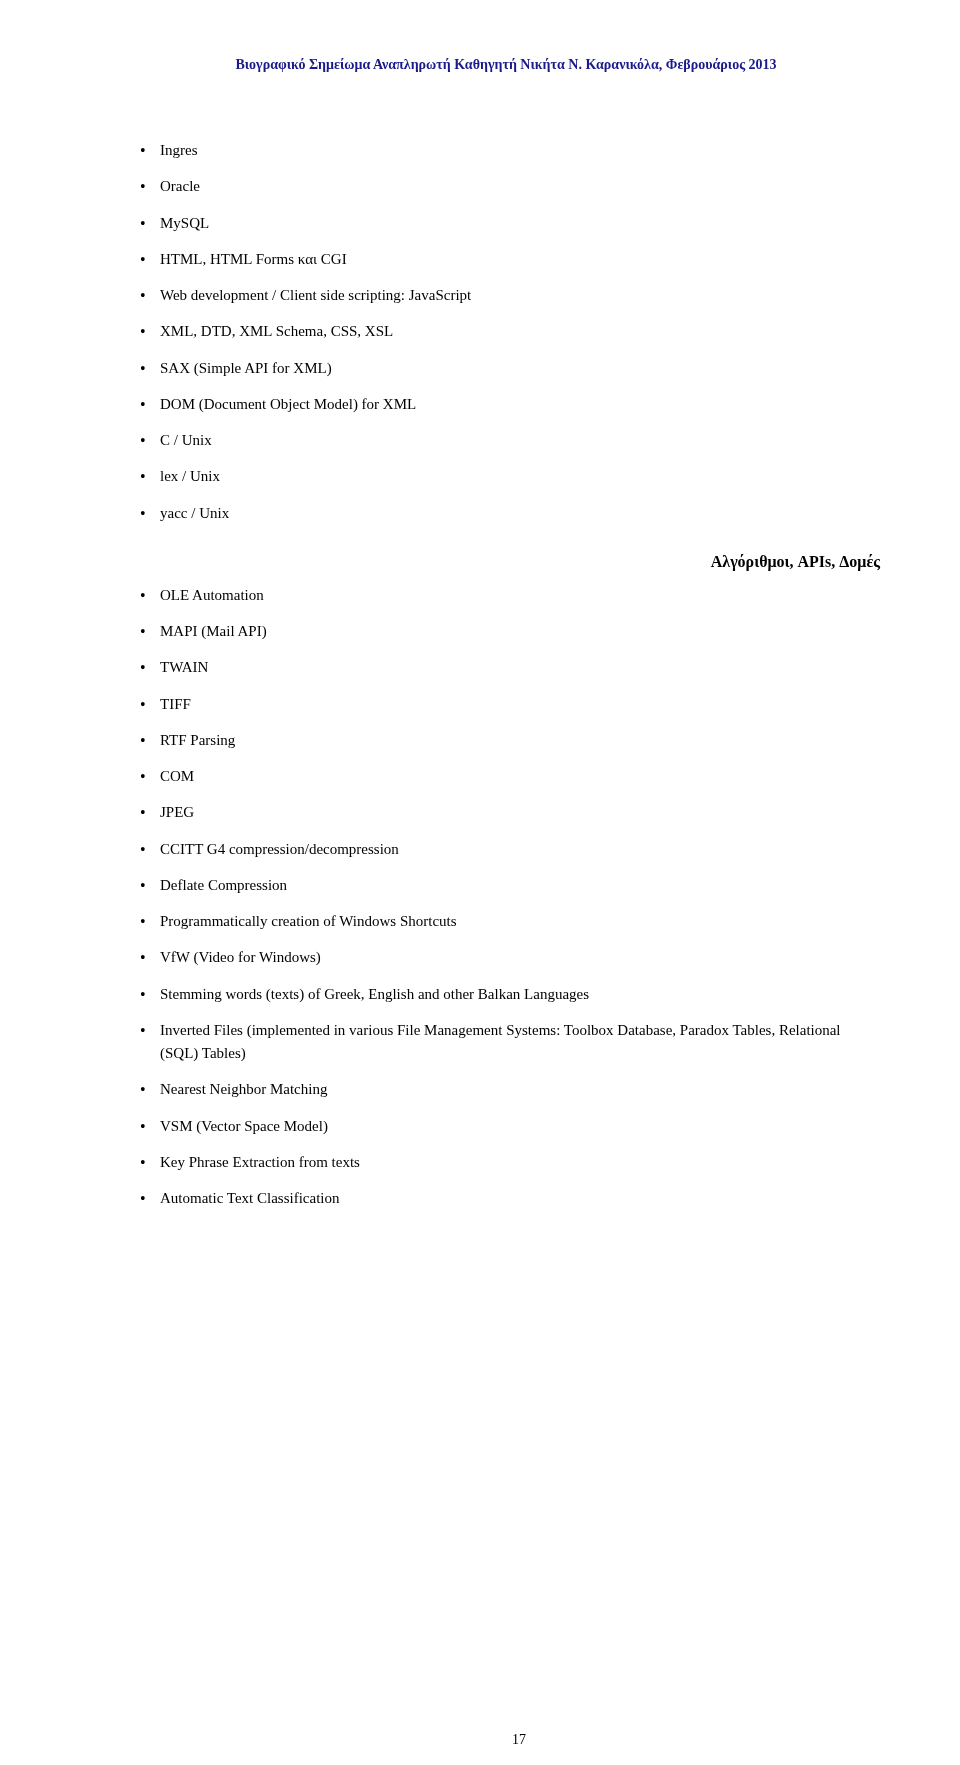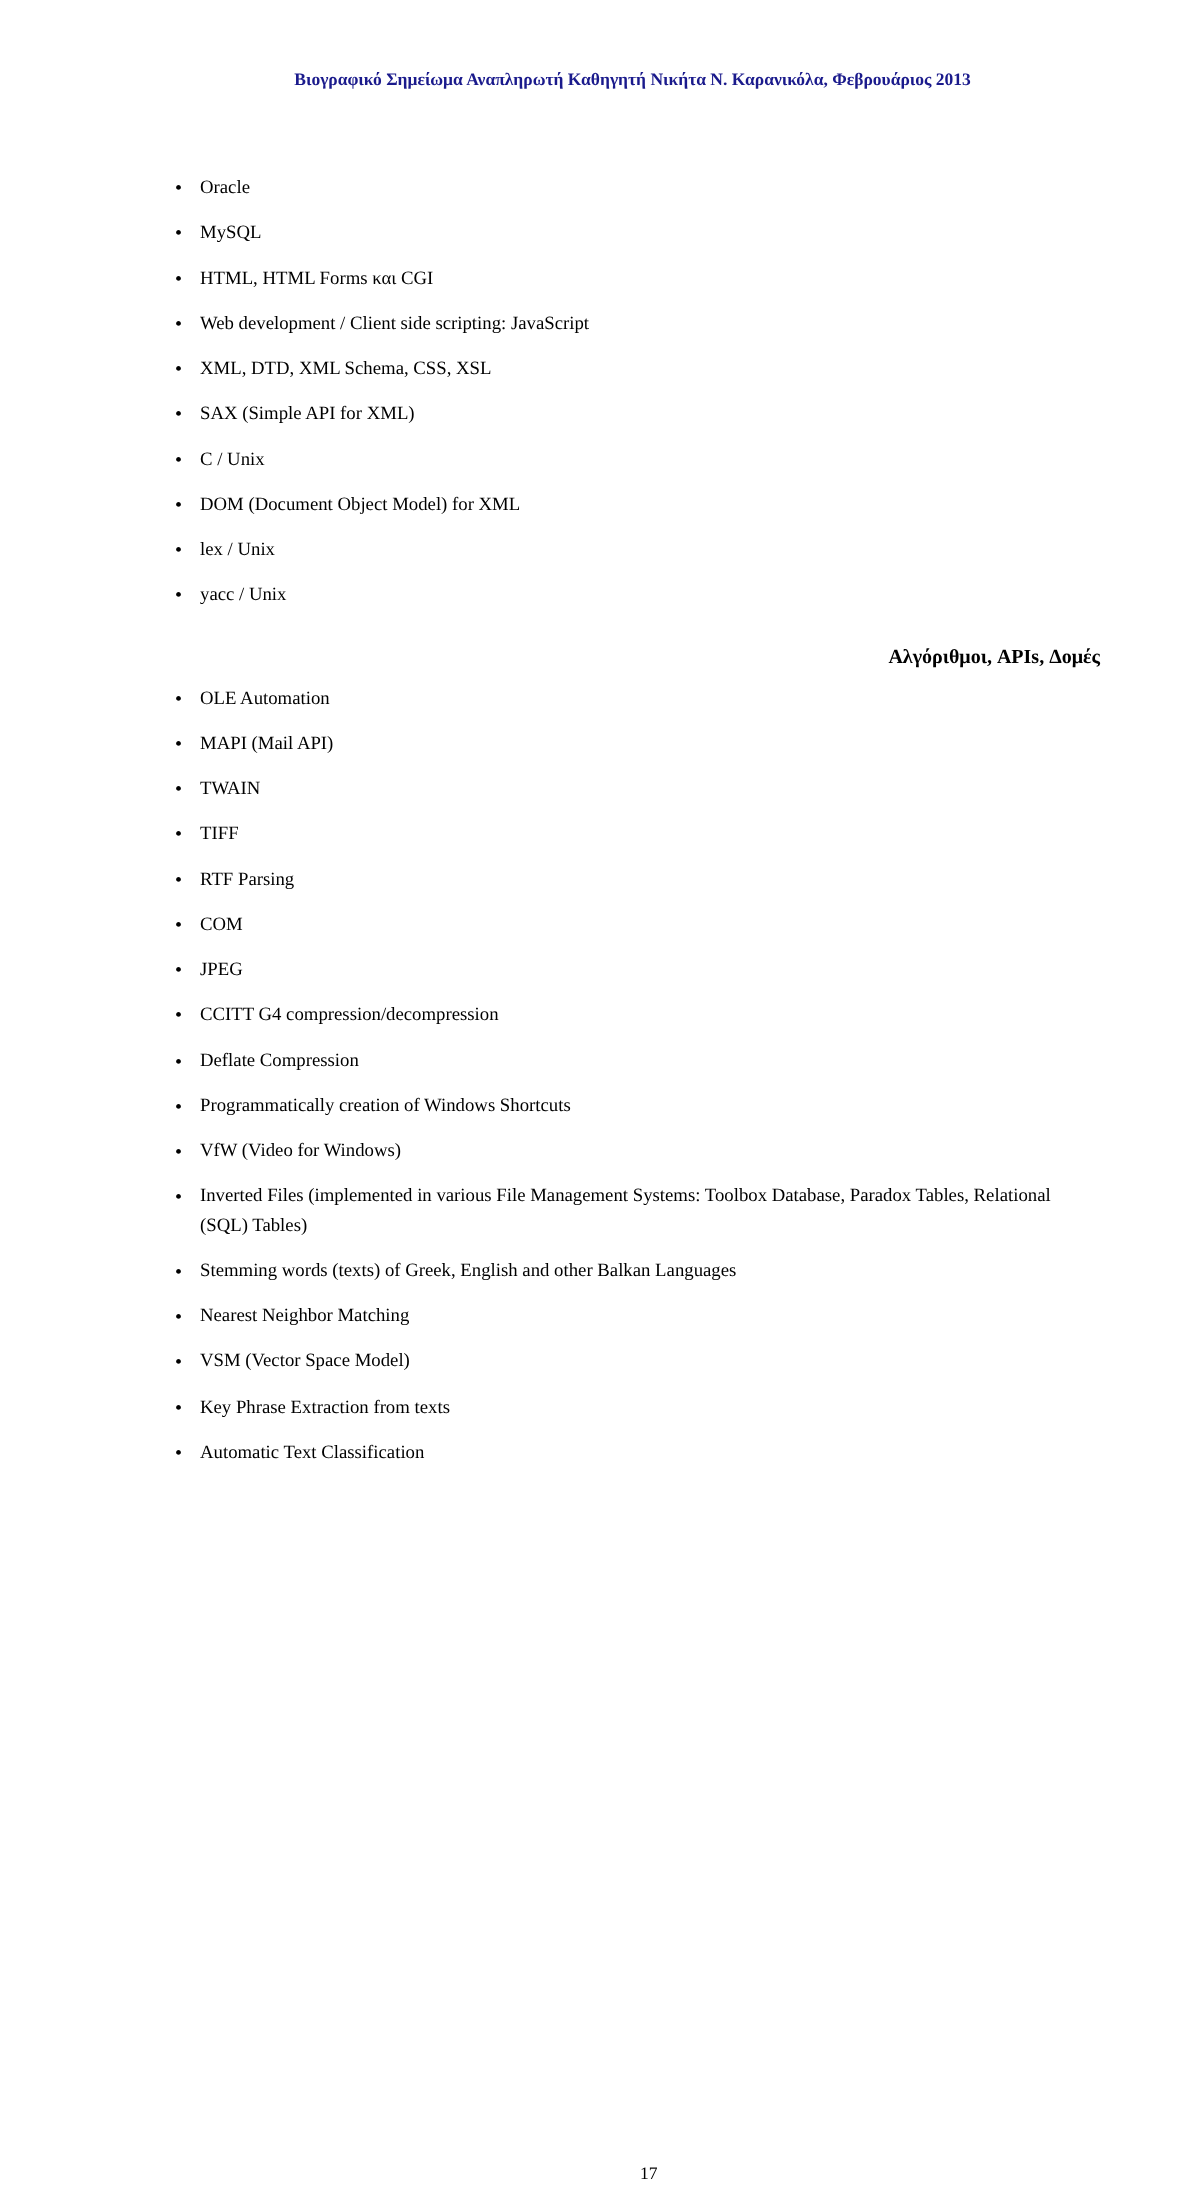--- a/index.html
+++ b/index.html
@@ -71,50 +71,51 @@
   </style>
 </head>
 <body>
 
 <div class="page-header">
   <span>Βιογραφικό Σημείωμα Αναπληρωτή Καθηγητή Νικήτα Ν. Καρανικόλα, Φεβρουάριος 2013</span>
 </div>
 
 <div class="page-content">
   <ul class="bullet-list">
+  <li>Ingres</li>
       <li>Oracle</li>
       <li>MySQL</li>
       <li>HTML, HTML Forms και CGI</li>
       <li>Web development / Client side scripting: JavaScript</li>
       <li>XML, DTD, XML Schema, CSS, XSL</li>
       <li>SAX (Simple API for XML)</li>
+      <li>DOM (Document Object Model) for XML</li>
       <li>C / Unix</li>
-      <li>DOM (Document Object Model) for XML</li>
       <li>lex / Unix</li>
       <li>yacc / Unix</li>
     </ul>
 
   <div class="section-heading">
     <span>Αλγόριθμοι, APIs, Δομές</span>
   </div>
 
   <ul class="bullet-list">
   <li>OLE Automation</li>
       <li>MAPI (Mail API)</li>
       <li>TWAIN</li>
       <li>TIFF</li>
       <li>RTF Parsing</li>
       <li>COM</li>
       <li>JPEG</li>
       <li>CCITT G4 compression/decompression</li>
       <li>Deflate Compression</li>
       <li>Programmatically creation of Windows Shortcuts</li>
       <li>VfW (Video for Windows)</li>
+      <li>Stemming words (texts) of Greek, English and other Balkan Languages</li>
       <li>Inverted Files (implemented in various File Management Systems: Toolbox Database, Paradox Tables, Relational (SQL) Tables)</li>
-      <li>Stemming words (texts) of Greek, English and other Balkan Languages</li>
       <li>Nearest Neighbor Matching</li>
       <li>VSM (Vector Space Model)</li>
       <li>Key Phrase Extraction from texts</li>
       <li>Automatic Text Classification</li>
     </ul>
 </div>
 
 <div class="page-number">
   <span>17</span>
 </div>

